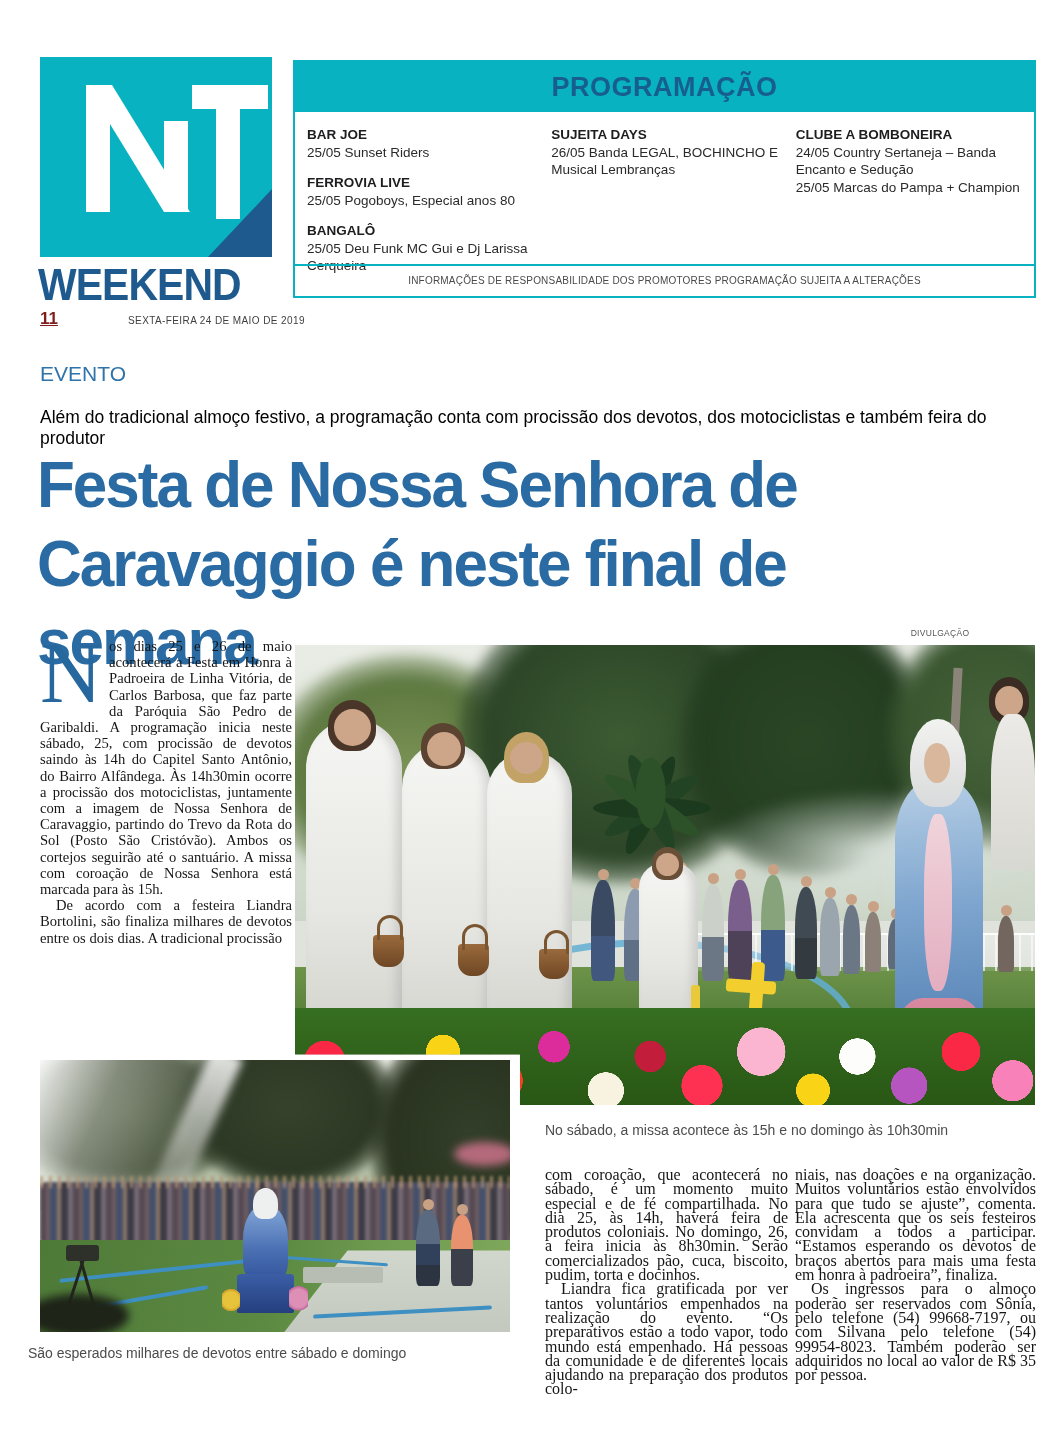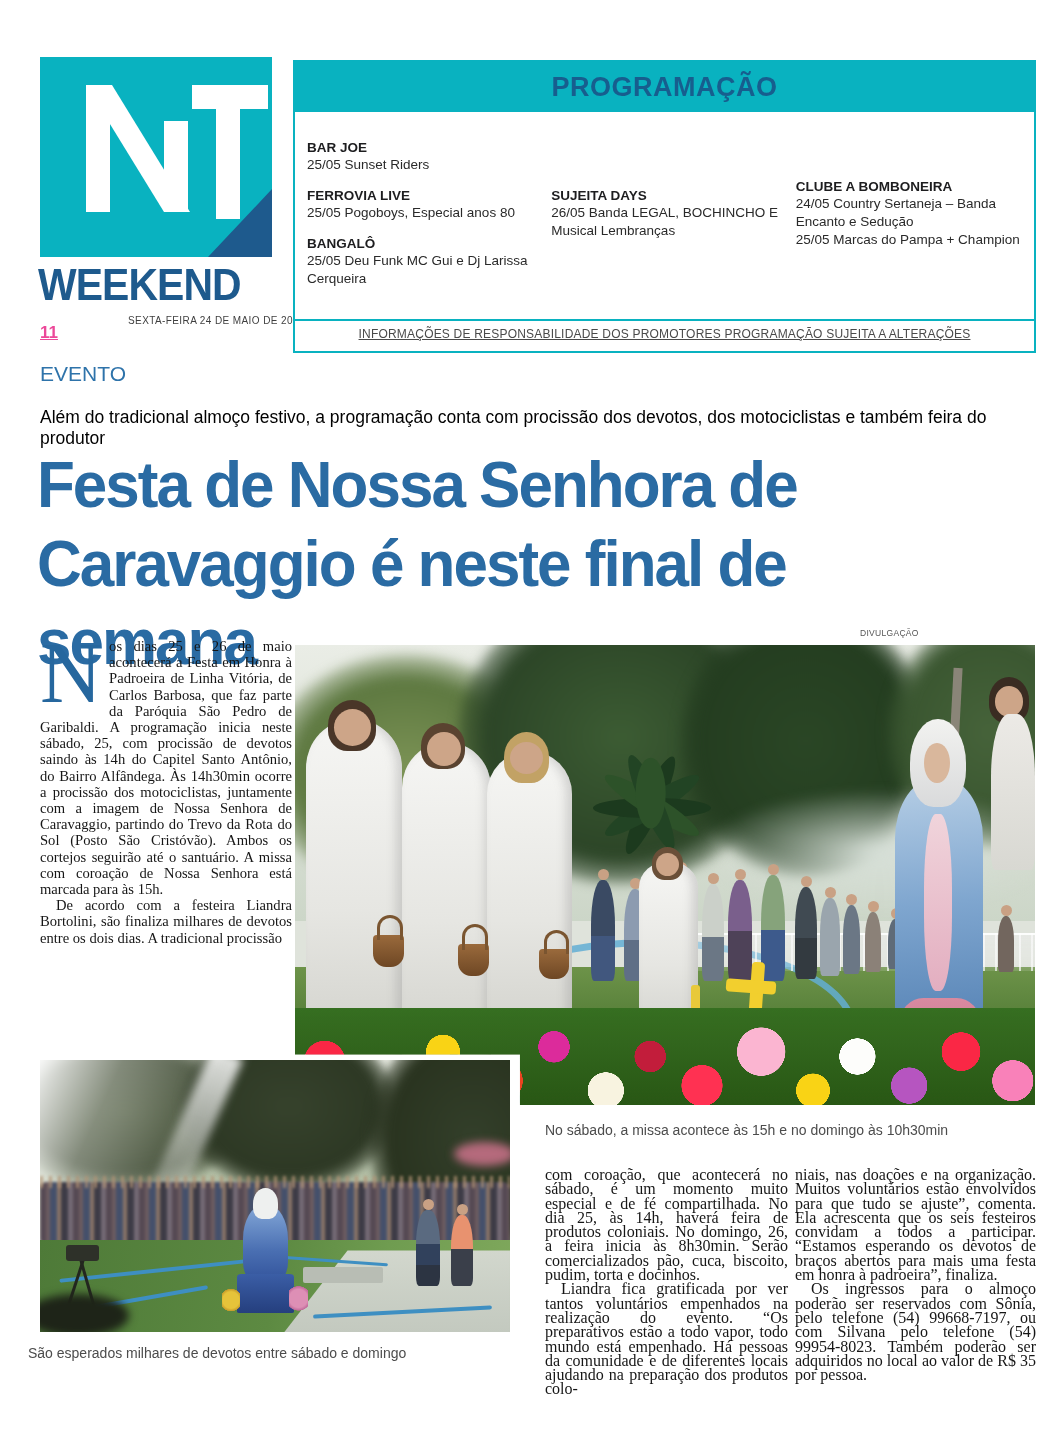--- a/index.html
+++ b/index.html
@@ -4,44 +4,44 @@
 <style>
   html,body{margin:0;padding:0;background:#9a9a9a;}
   .page{position:relative;width:1058px;height:1443px;background:#ffffff;margin:0 auto;
         font-family:"Liberation Sans",sans-serif;overflow:hidden;}
   .abs{position:absolute;}
 
   
   .logo-box{left:40px;top:57px;width:232px;height:200px;background:#09b2c0;}
   .weekend{left:38px;top:260px;width:250px;font-weight:bold;font-size:44px;
            letter-spacing:-1px;color:#1e5a8d;transform:scaleX(.93);transform-origin:left top;}
-  .page-num{left:40px;top:323px;font-size:17px;font-weight:bold;color:#ec4899;text-decoration:underline;}
+  .page-num{left:40px;top:309px;font-size:17px;font-weight:bold;color:#7f1d1d;text-decoration:underline;}
   .page-date{left:128px;top:315px;font-size:10px;color:#3f3f3f;letter-spacing:.4px;}
 
   
-  .prog{left:293px;top:60px;width:743px;height:293px;border:2px solid #09b2c0;
+  .prog{left:293px;top:60px;width:743px;height:238px;border:2px solid #09b2c0;
         box-sizing:border-box;background:#fff;}
   .prog-band{position:absolute;left:0;top:0;right:0;height:50px;background:#09b2c0;
              display:flex;align-items:center;justify-content:center;}
   .prog-title{color:#175e8e;font-size:27px;font-weight:bold;letter-spacing:.5px;}
-  .prog-cols{position:absolute;left:12px;right:8px;top:64px;bottom:38px;display:flex;gap:14px;align-items:center;}
+  .prog-cols{position:absolute;left:12px;right:8px;top:64px;bottom:38px;display:flex;gap:14px;}
   .prog-col{flex:1;}
   .entry{margin-bottom:13px;}
   .venue{font-weight:bold;font-size:13.5px;color:#1d1d1f;line-height:1.3;}
   .pline{font-size:13.5px;color:#2a2a2a;line-height:1.3;}
   .prog-divider{position:absolute;left:0;right:0;bottom:30px;height:2px;background:#09b2c0;}
-  .prog-disc{position:absolute;left:0;right:0;bottom:10px;text-align:center;font-size:12px;
-             color:#4a4a4a;letter-spacing:.2px;text-decoration:underline;}
+  .prog-disc{position:absolute;left:0;right:0;bottom:10px;text-align:center;font-size:10px;
+             color:#4a4a4a;letter-spacing:.2px;}
 
   
   .kicker{left:40px;top:362px;font-size:21px;color:#2e73aa;}
   .standfirst{left:40px;top:407px;width:1000px;font-size:17.5px;color:#000000;}
   .headline{left:37px;top:446px;width:980px;color:#2a6ba3;font-weight:bold;font-size:62px;
             line-height:74px;letter-spacing:-2px;transform:scaleY(1.06);transform-origin:left top;}
-  .credit{left:860px;top:628px;width:160px;text-align:left;font-size:8.5px;color:#555;
+  .credit{left:860px;top:628px;width:160px;text-align:center;font-size:8.5px;color:#555;
           letter-spacing:.3px;}
 
   
   .serifcol{font-family:"Liberation Serif",serif;text-align:justify;color:#161616;}
   .col1{left:40px;top:638px;width:252px;font-size:14.6px;line-height:16.2px;}
   .col1 p,.colB p{margin:0;}
   .col1 .ind,.colB .ind{text-indent:16px;}
   .dropcap{float:left;font-size:86px;line-height:64px;color:#26679e;margin:3px 7px 0 0;
            font-family:"Liberation Serif",serif;}
   .colB{font-size:16px;line-height:14.3px;}

